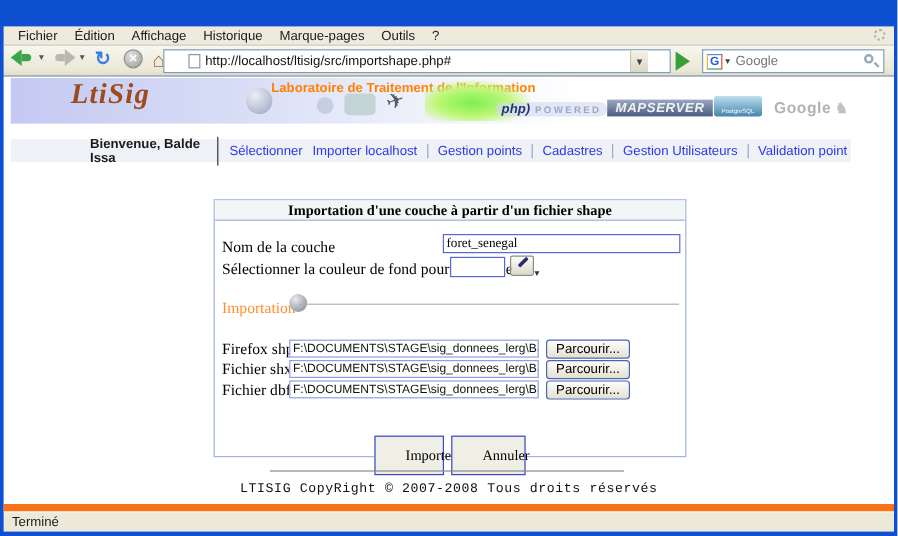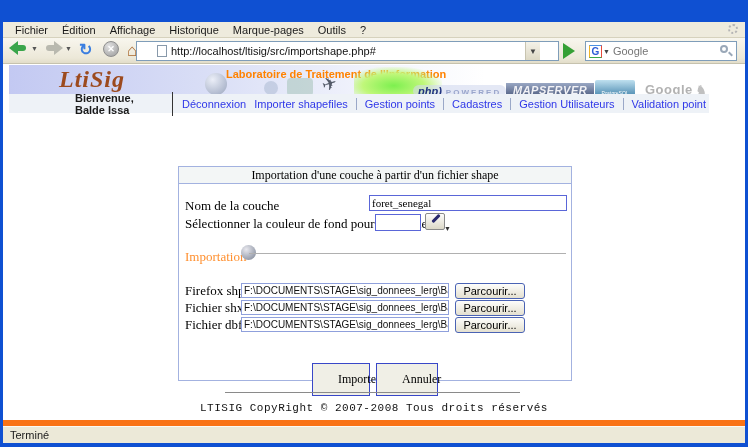--- a/index.html
+++ b/index.html
@@ -90,33 +90,33 @@
   .badge-php em { font-style:normal; font-size:8px; font-weight:bold; color:#9aa6cc; letter-spacing:2px; margin-left:4px; }
   .badge-mapserver { position:absolute; left:497px; top:18px; font-size:11px; font-weight:bold; font-style:italic;
     color:#f2f2f6; background:linear-gradient(180deg,#9aa8c4,#4c5b7e); padding:1px 7px; letter-spacing:.5px; }
   .badge-postgresql { position:absolute; left:586px; top:15px; width:40px; height:17px;
     background:linear-gradient(180deg,#bfe0ef,#4585ad); border-radius:2px; color:#fff; font-size:5px;
     display:flex; align-items:flex-end; justify-content:center; padding-bottom:1px; }
   .badge-postgis { position:absolute; left:636px; top:17px; font-size:13px; font-weight:bold; color:#b2b2b2;
     letter-spacing:.5px; }
   .badge-postgis::after { content:"\265E"; font-size:12px; color:#c0c0c0; margin-left:3px; }
 
-  .navrow { position:absolute; left:6px; top:30px; width:700px; height:19px; background:#eef2f7;
+  .navrow { position:absolute; left:6px; top:52px; width:700px; height:19px; background:#eef2f7;
     display:flex; align-items:center; font-size:11px; }
   .welcome { margin-left:66px; font-weight:bold; color:#1a1a1a; padding-right:9px; border-right:1px solid #333; }
   .logout-link { margin-left:9px; color:#2f37e8; cursor:pointer; }
   .navlinks { margin-left:auto; display:flex; align-items:center; }
   .navlink { color:#2f37e8; padding:0 8px; border-right:1px solid #9aa8c8; cursor:pointer; white-space:nowrap; }
   .navlink:last-child { border-right:none; padding-right:3px; }
 
   
   .shapeform { position:absolute; left:175px; top:102px; width:394px; height:215px;
     border:1px solid #a3b2e0; background:#fff; font-family:"Liberation Serif",serif; }
   .form-header { position:absolute; left:0; top:0; width:100%; height:17px; background:#f3f6f6;
-    border-bottom:1px solid #a3b2e0; text-align:center; font-weight:normal; font-size:12px; line-height:17px; }
+    border-bottom:1px solid #a3b2e0; text-align:center; font-weight:bold; font-size:12px; line-height:17px; }
   .flabel { position:absolute; font-size:13px; color:#000; white-space:nowrap; }
   .lbl-name { left:6px; top:31px; }
   .lbl-color { left:6px; top:49px; }
   .inp { font-family:"Liberation Serif",serif; outline:none; }
   .inp-name { position:absolute; left:190px; top:28px; width:198px; height:16px;
     border:1px solid #5a66d8; font-size:11px; padding-left:2px; }
   .inp-color { position:absolute; left:196px; top:47px; width:46px; height:17px; border:1px solid #5a66d8; }
   .btn-colorpick { position:absolute; left:246px; top:46px; width:20px; height:17px;
     background:linear-gradient(180deg,#fdfdfb,#dcd8c8); border:1px solid #8a8a8a; border-radius:2px; }
   .pencil { position:absolute; left:5px; top:3px; width:10px; height:3px; background:#2a2a6e;
@@ -222,23 +222,23 @@
       <span class="plane-icon">✈</span>
       <span class="art-greenmap"></span>
       <span class="badge-php"><span>php)</span><em>POWERED</em></span>
       <span class="badge-mapserver">MAPSERVER</span>
       <span class="badge-postgresql">PostgreSQL</span>
       <span class="badge-postgis">Google</span>
     </div>
 
     <div class="navrow">
       <span class="welcome">Bienvenue, Balde Issa</span>
-      <span class="logout-link">Déconnexion</span>
+      <span class="logout-link">Sélectionner</span>
       <span class="navlinks">
-        <span class="navlink">Importer shapefiles</span>
+        <span class="navlink">Importer localhost</span>
         <span class="navlink">Gestion points</span>
         <span class="navlink">Cadastres</span>
         <span class="navlink">Gestion Utilisateurs</span>
         <span class="navlink">Validation point</span>
       </span>
     </div>
 
     <div class="shapeform">
       <div class="form-header">Importation d'une couche à partir d'un fichier shape</div>
 

